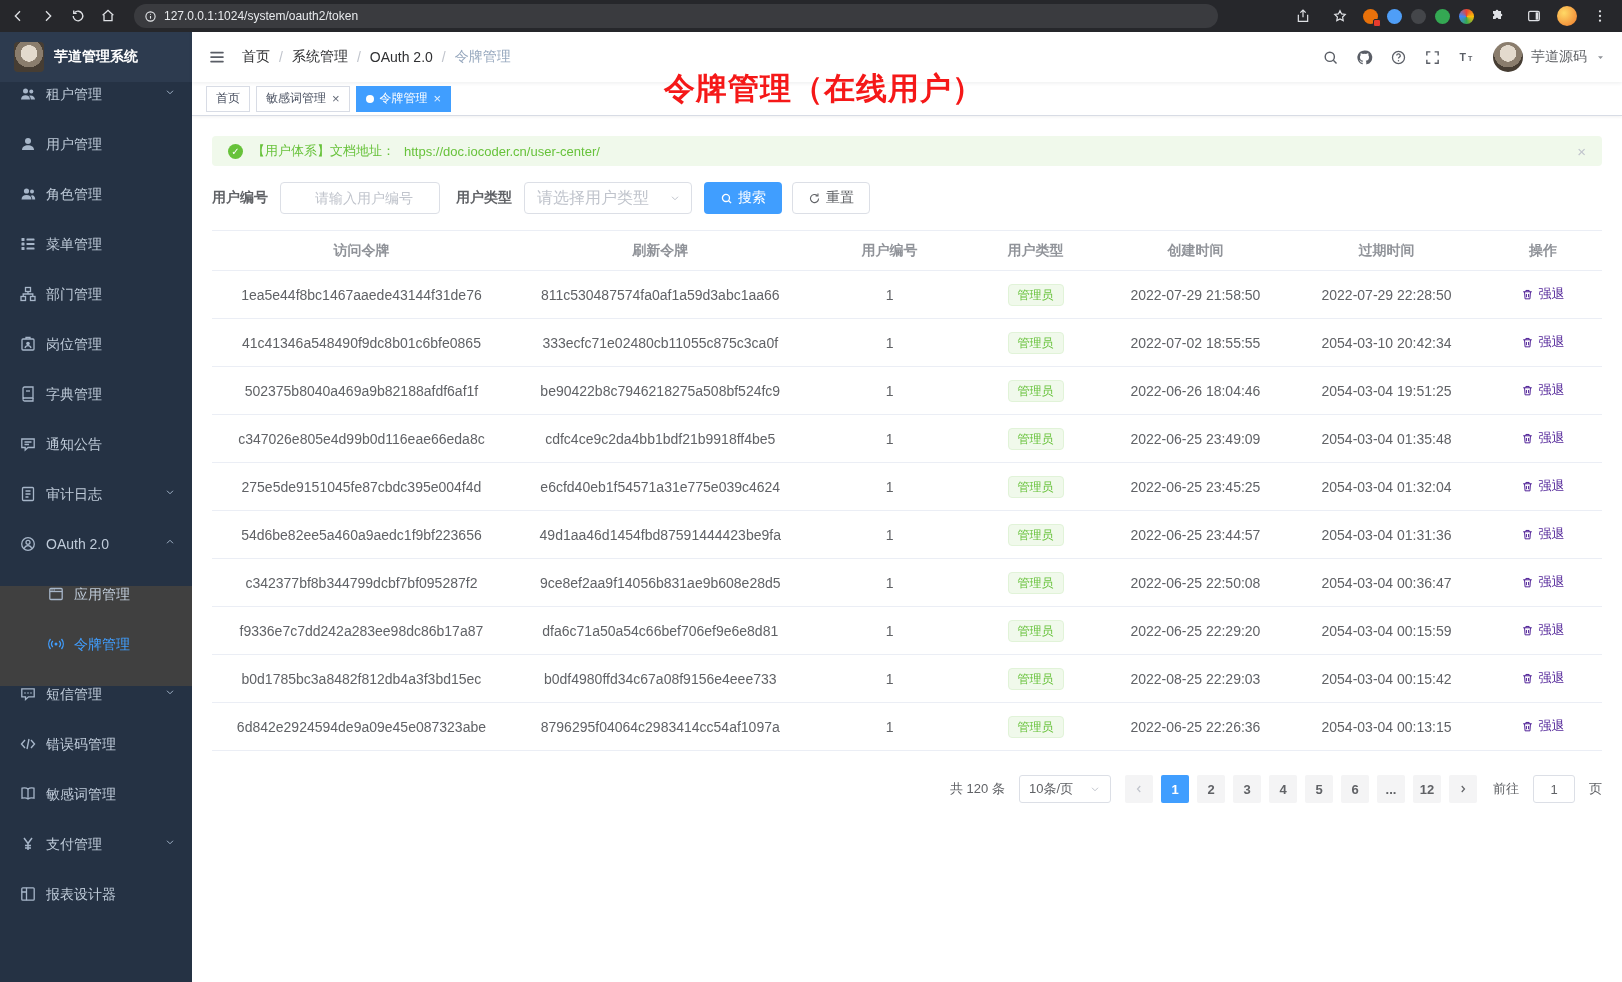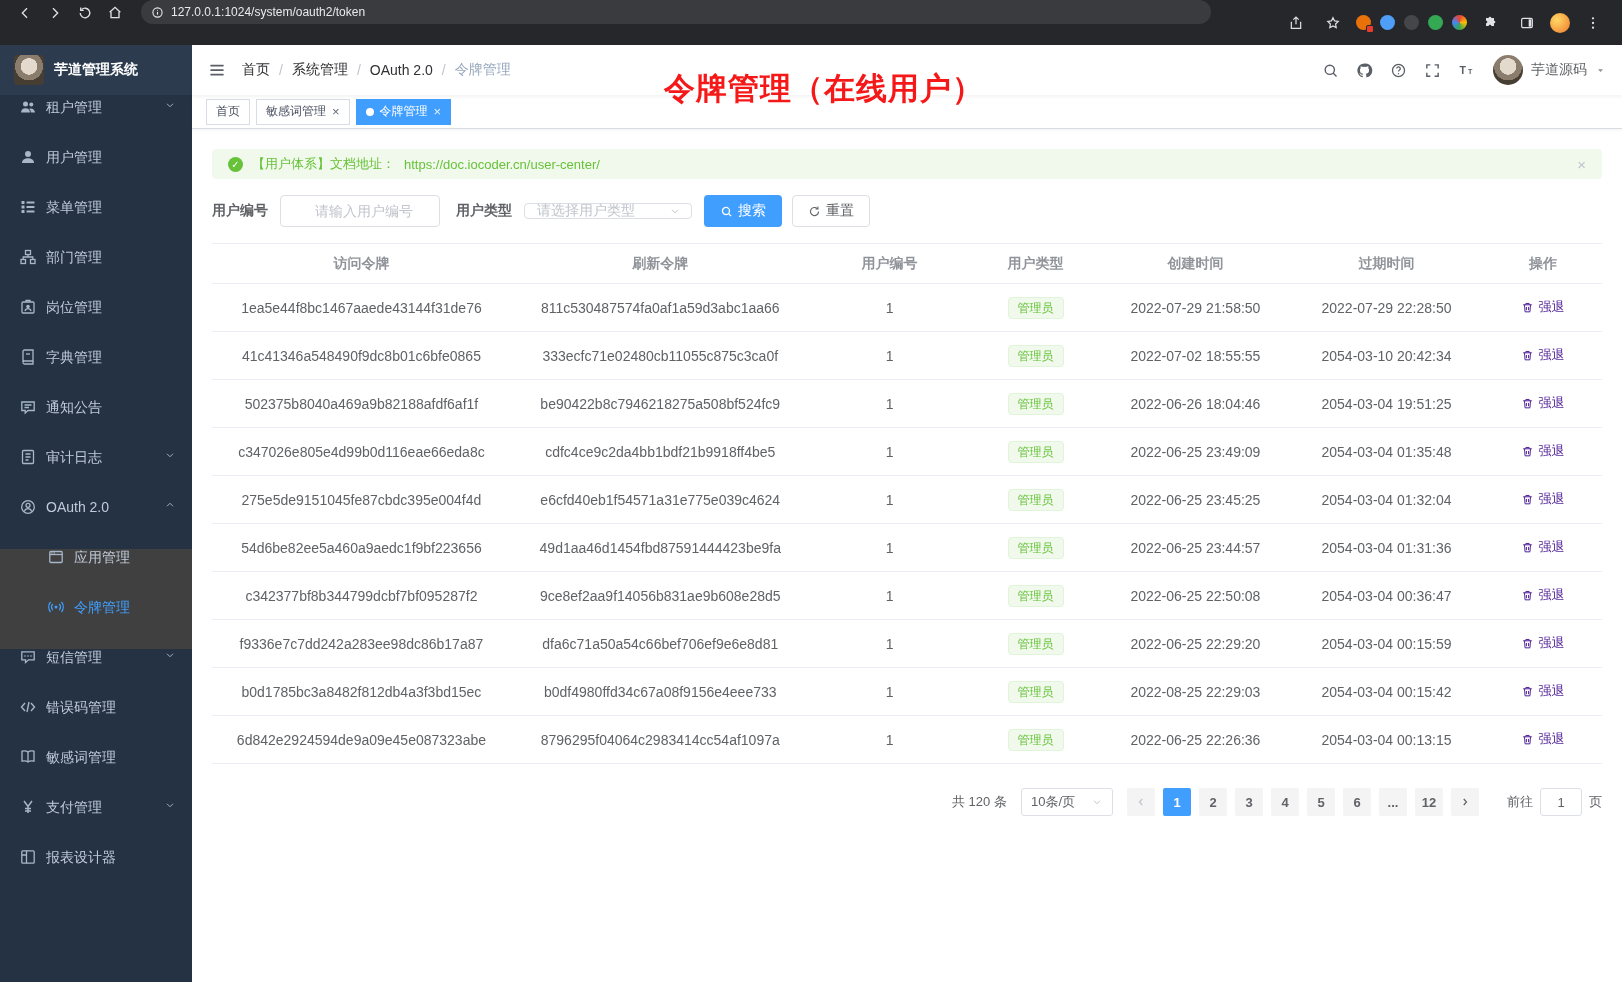--- a/index.html
+++ b/index.html
@@ -2,21 +2,21 @@
 <html><head>
 <meta charset="utf-8">
 <style>
   *{margin:0;padding:0;box-sizing:border-box;}
   html,body{width:1622px;height:982px;}
   body{font-family:"Liberation Sans","DejaVu Sans",sans-serif;background:#fff;position:relative;overflow:hidden;font-size:14px;color:#303133;}
   .ic{display:inline-flex;align-items:center;justify-content:center;}
   .ic svg{width:16px;height:16px;display:block;}
 
   
-  .browser-bar{height:45px;background:#26272b;display:flex;padding:0 11px;gap:2px;}
+  .browser-bar{height:32px;background:#26272b;display:flex;align-items:center;padding:0 4px;gap:2px;}
   .nav-btn{width:28px;height:26px;display:inline-flex;align-items:center;justify-content:center;color:#dfe1e5;border-radius:4px;cursor:pointer;flex-shrink:0;background:none;border:none;}
   .nav-btn svg{width:16px;height:16px;}
   .url-pill{flex:1;height:24px;margin:0 10px;background:#3a3b3f;border-radius:12px;display:flex;align-items:center;padding:0 10px;gap:7px;color:#e8eaed;font-size:12px;min-width:0;cursor:text;}
   .url-pill .ic svg{width:13px;height:13px;}
   .url-text{white-space:nowrap;overflow:hidden;}
   .browser-right{display:flex;align-items:center;gap:9px;justify-content:flex-end;width:388px;flex-shrink:0;padding-right:4px;}
   .ext-dot{width:15px;height:15px;border-radius:50%;position:relative;display:inline-block;cursor:pointer;flex-shrink:0;}
   .ext-dot.multi{background:conic-gradient(#ea4335,#fbbc05,#34a853,#4285f4,#ea4335);}
   .ext-badge{position:absolute;right:-3px;bottom:-3px;width:8px;height:8px;background:#e63b2e;border-radius:2px;border:1px solid #26272b;}
   .profile-avatar{width:20px;height:20px;border-radius:50%;background:radial-gradient(circle at 35% 35%,#ffd966,#f3953d 70%,#d97b22);cursor:pointer;flex-shrink:0;}
@@ -71,21 +71,21 @@
   .alert-text,.alert-link{color:#67c23a;font-size:13px;text-decoration:none;}
   .alert-link{cursor:pointer;}
   .alert-close{margin-left:auto;color:#c0c4cc;font-size:15px;cursor:pointer;}
 
   .filter{display:flex;align-items:center;margin-top:16px;}
   .f-label{font-weight:bold;color:#606266;font-size:14px;margin-right:12px;}
   .f-label.lbl2{margin-left:16px;}
   .f-input{width:160px;height:32px;border:1px solid #dcdfe6;border-radius:4px;padding:0 12px;display:flex;align-items:center;background:#fff;}
   .f-input input{border:none;outline:none;width:100%;font-size:14px;color:#606266;font-family:inherit;background:transparent;}
   .f-input input::placeholder{color:#c0c4cc;}
-  .f-select{width:168px;height:16px;border:1px solid #dcdfe6;border-radius:4px;padding:0 10px 0 12px;display:flex;align-items:center;justify-content:space-between;font-size:14px;background:#fff;cursor:pointer;margin-right:12px;}
+  .f-select{width:168px;height:32px;border:1px solid #dcdfe6;border-radius:4px;padding:0 10px 0 12px;display:flex;align-items:center;justify-content:space-between;font-size:16px;background:#fff;cursor:pointer;margin-right:12px;}
   .f-select .ph{color:#c0c4cc;}
   .sel-caret{color:#c0c4cc;}
   .sel-caret svg{width:12px;height:12px;}
   .btn{height:32px;border-radius:4px;display:inline-flex;align-items:center;gap:5px;padding:0 15px;font-size:14px;cursor:pointer;border:1px solid transparent;font-family:inherit;margin-right:10px;}
   .btn .ic svg{width:13px;height:13px;}
   .btn-primary{background:#409eff;color:#fff;}
   .btn-plain{background:#fff;border-color:#dcdfe6;color:#606266;}
 
   .table-wrap{margin-top:16px;}
   table{width:100%;border-collapse:collapse;table-layout:fixed;}
@@ -102,21 +102,21 @@
   .action-link .ic svg{width:13px;height:13px;}
 
   .pagination{margin-top:24px;display:flex;align-items:center;justify-content:flex-end;gap:8px;font-size:13px;color:#606266;}
   .page-total{margin-right:6px;}
   .size-select{height:28px;border:1px solid #dcdfe6;border-radius:3px;display:flex;align-items:center;gap:16px;padding:0 9px;color:#606266;cursor:pointer;background:#fff;margin-right:6px;}
   .pager-pages{display:inline-flex;gap:8px;}
   .page-btn{min-width:28px;height:28px;background:#f4f4f5;border:none;border-radius:2px;color:#606266;font-size:13px;cursor:pointer;font-family:inherit;font-weight:bold;display:inline-flex;align-items:center;justify-content:center;padding:0 4px;}
   .page-btn.active{background:#409eff;color:#fff;}
   .page-btn.nav svg{width:12px;height:12px;}
   .page-btn.nav.disabled{color:#c0c4cc;cursor:default;}
-  .goto{display:inline-flex;align-items:center;gap:7px;margin-left:20px;}
+  .goto{display:inline-flex;align-items:center;gap:14px;margin-left:8px;}
   .goto-input{width:42px;height:28px;border:1px solid #dcdfe6;border-radius:3px;text-align:center;font-size:13px;color:#606266;outline:none;font-family:inherit;}
 
   .annotation{position:absolute;left:664px;top:68px;font-size:31px;font-weight:bold;color:#f51818;z-index:50;letter-spacing:1px;white-space:nowrap;}
 </style>
 </head>
 <body>
 
 <div class="browser-bar">
   <button class="nav-btn">
       <svg viewBox="0 0 24 24" fill="none" stroke="currentColor" stroke-width="2">
@@ -219,20 +219,31 @@
             <svg viewBox="0 0 16 16" fill="currentColor">
               <circle cx="8" cy="5" r="3"></circle>
               <path d="M2 14c0-3.1 2.7-4.7 6-4.7s6 1.6 6 4.7z"></path>
             </svg>
           </span>
           <span class="menu-label">用户管理</span>
         </div>
         <div class="menu-item">
           <span class="ic">
             <svg viewBox="0 0 16 16" fill="currentColor">
+              <circle cx="6.5" cy="5" r="2.6"></circle>
+              <path d="M1.5 13.5c0-2.9 2.2-4.4 5-4.4s5 1.5 5 4.4z"></path>
+              <circle cx="12" cy="5.5" r="2"></circle>
+              <path d="M12.6 9.3c1.6.5 2.6 1.8 2.6 4.2h-3c0-1.6-.5-2.9-1.5-3.7z"></path>
+            </svg>
+          </span>
+          <span class="menu-label">角色管理</span>
+        </div>
+        <div class="menu-item">
+          <span class="ic">
+            <svg viewBox="0 0 16 16" fill="currentColor">
               <rect x="1.5" y="2" width="3" height="3" rx=".6"></rect>
               <rect x="6.5" y="2.5" width="8" height="2" rx=".6"></rect>
               <rect x="1.5" y="6.5" width="3" height="3" rx=".6"></rect>
               <rect x="6.5" y="7" width="8" height="2" rx=".6"></rect>
               <rect x="1.5" y="11" width="3" height="3" rx=".6"></rect>
               <rect x="6.5" y="11.5" width="8" height="2" rx=".6"></rect>
             </svg>
           </span>
           <span class="menu-label">菜单管理</span>
         </div>

